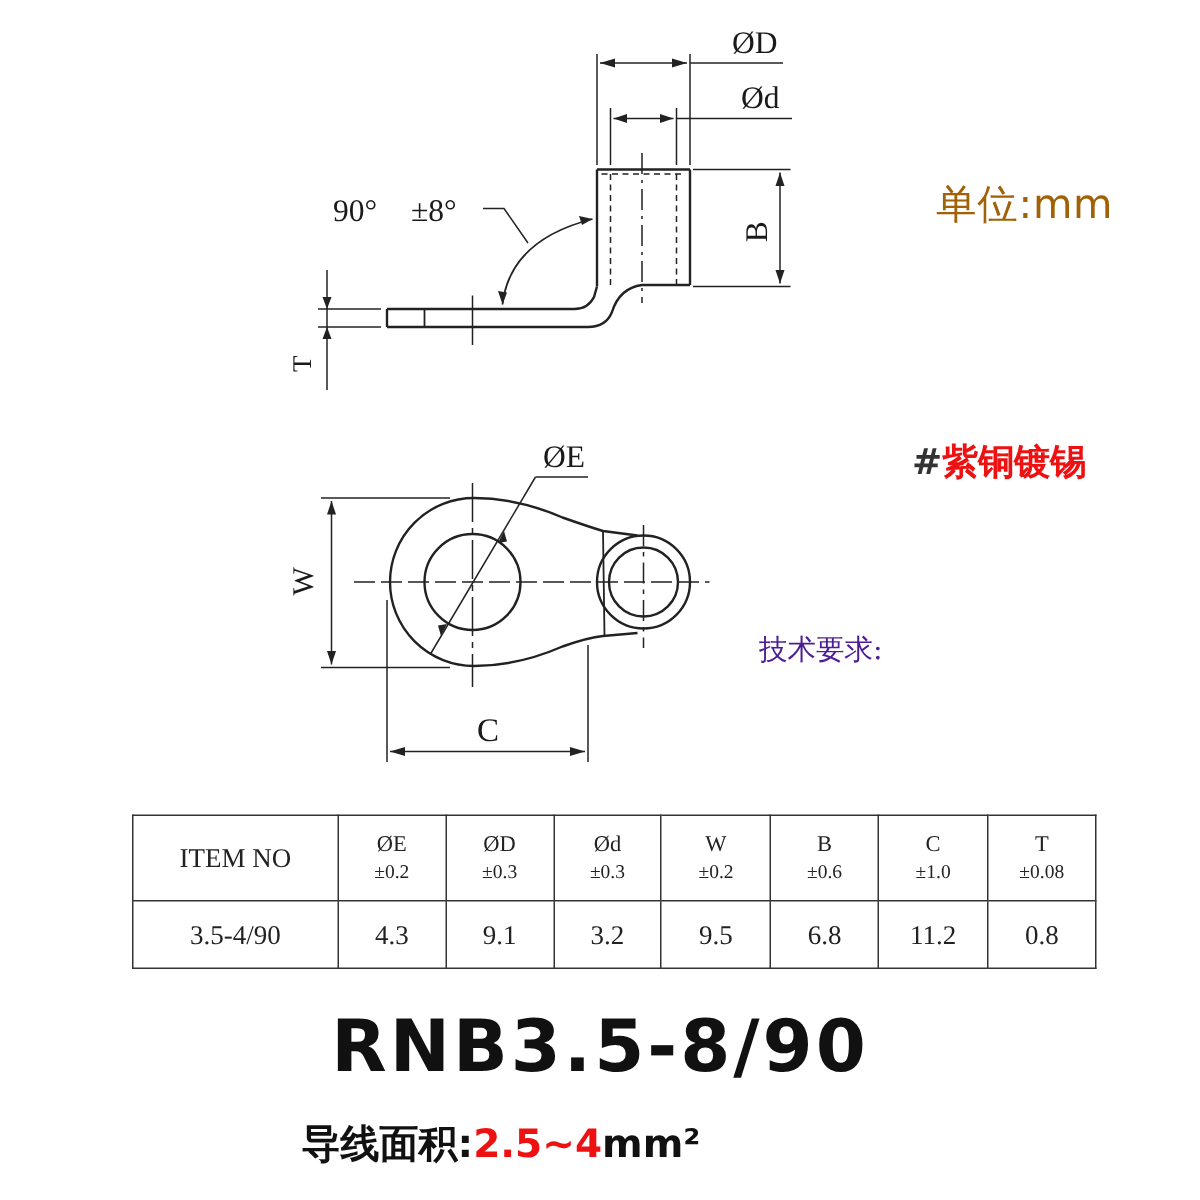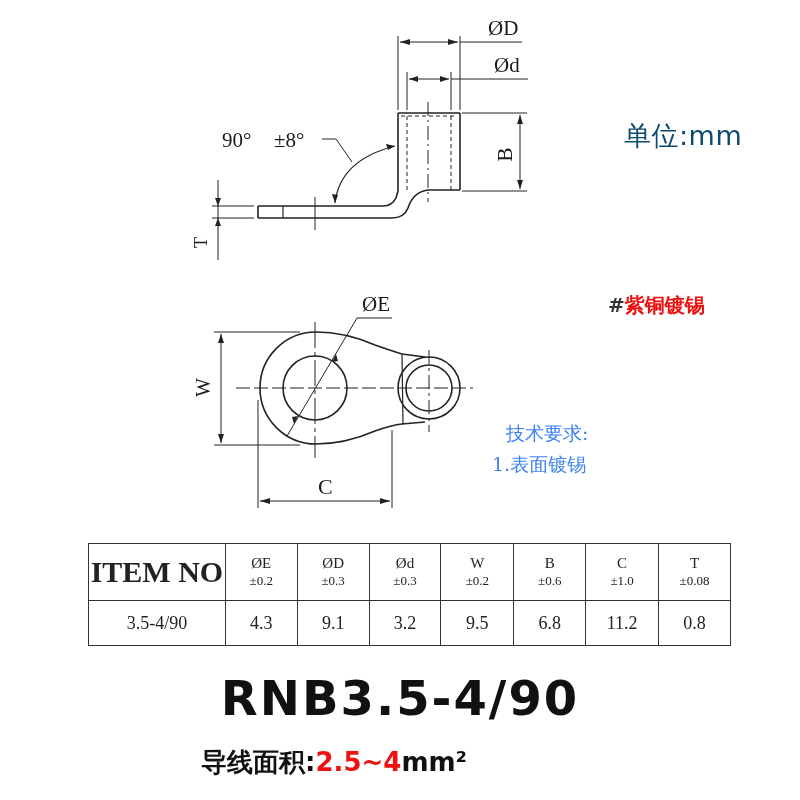--- a/index.html
+++ b/index.html
@@ -2,35 +2,35 @@
 <html><head>
 <meta charset="utf-8">
 <style>
   html, body { margin: 0; padding: 0; background: #ffffff; }
   body { width: 800px; height: 800px; position: relative; overflow: hidden;
          font-family: "DejaVu Serif", "Liberation Serif", serif; color: #1a1a1a; }
   .abs { position: absolute; }
   svg { position: absolute; left: 0; top: 0; }
   .lbl-serif { font-family: "Liberation Serif", "DejaVu Serif", serif; }
   .unit { left: 624px; top: 118px; font-family: "DejaVu Sans", "Liberation Sans", sans-serif;
-          font-size: 27px; color: #0c4a6e; letter-spacing: 0.5px; }
+          font-size: 27px; color: #a16207; letter-spacing: 0.5px; }
   .material { left: 608px; top: 292px; font-family: "DejaVu Sans", "Liberation Sans", sans-serif;
-              font-size: 20px; font-weight: bold; text-align: center; }
+              font-size: 24px; font-weight: bold; text-align: center; }
   .material .hash { color: #333333; }
   .material .name { color: #ee1111; }
   .req { left: 492px; top: 418px; font-family: "DejaVu Serif", "Liberation Serif", serif;
-         font-size: 19px; line-height: 31px; color: #3b82f6; }
+         font-size: 19px; line-height: 31px; color: #4c1d95; }
   .req div { white-space: nowrap; }
   table.spec { position: absolute; left: 88px; top: 543px; width: 643px; height: 102px;
                border-collapse: collapse; font-family: "Liberation Serif", "DejaVu Serif", serif;
                color: #222; }
   table.spec td { border: 1.5px solid #333; text-align: center; padding: 0; }
   table.spec tr.head td { height: 56px; }
   table.spec tr.row td { height: 44px; font-size: 18px; }
-  .h-item { font-size: 30px; font-weight: bold; }
+  .h-item { font-size: 18px; }
   .h-sym { font-size: 15px; display: block; line-height: 18px; }
   .h-tol { font-size: 13px; display: block; line-height: 18px; }
   .model { left: 0; width: 800px; top: 670px; text-align: center;
            font-family: "DejaVu Sans", "Liberation Sans", sans-serif; font-size: 48px;
            font-weight: bold; color: #111; letter-spacing: 2px; }
   .wire { left: 0; width: 668px; top: 745px; text-align: center;
           font-family: "DejaVu Sans", "Liberation Sans", sans-serif; font-size: 26px;
           font-weight: bold; color: #111; }
   .wire .red { color: #ee1111; }
 </style>
@@ -138,21 +138,20 @@
 <div class="abs lbl-serif" style="left:318px;top:474px;font-size:22px;">C</div>
 
 <div class="abs unit">单位:mm</div>
 
 <div class="abs material">
   <span class="hash">#</span><span class="name">紫铜镀锡</span>
 </div>
 
 <div class="abs req">
   <div style="padding-left:14px;">技术要求:</div>
-  <div>1.表面镀锡</div>
 </div>
 
 <table class="spec">
   <colgroup>
     <col style="width:137px">
       <col style="width:72px">
       <col style="width:72px">
       <col style="width:72px">
     <col style="width:73px">
       <col style="width:72px">
@@ -197,17 +196,17 @@
     <td>9.1</td>
     <td>3.2</td>
     <td>9.5</td>
     <td>6.8</td>
     <td>11.2</td>
     <td>0.8</td>
   </tr>
 </tbody>
   </table>
 
-<div class="abs model">RNB3.5-4/90</div>
+<div class="abs model">RNB3.5-8/90</div>
 
 <div class="abs wire">
   <span>导线面积:</span><span class="red">2.5~4</span><span>mm²</span>
 </div>
 
 </body></html>

